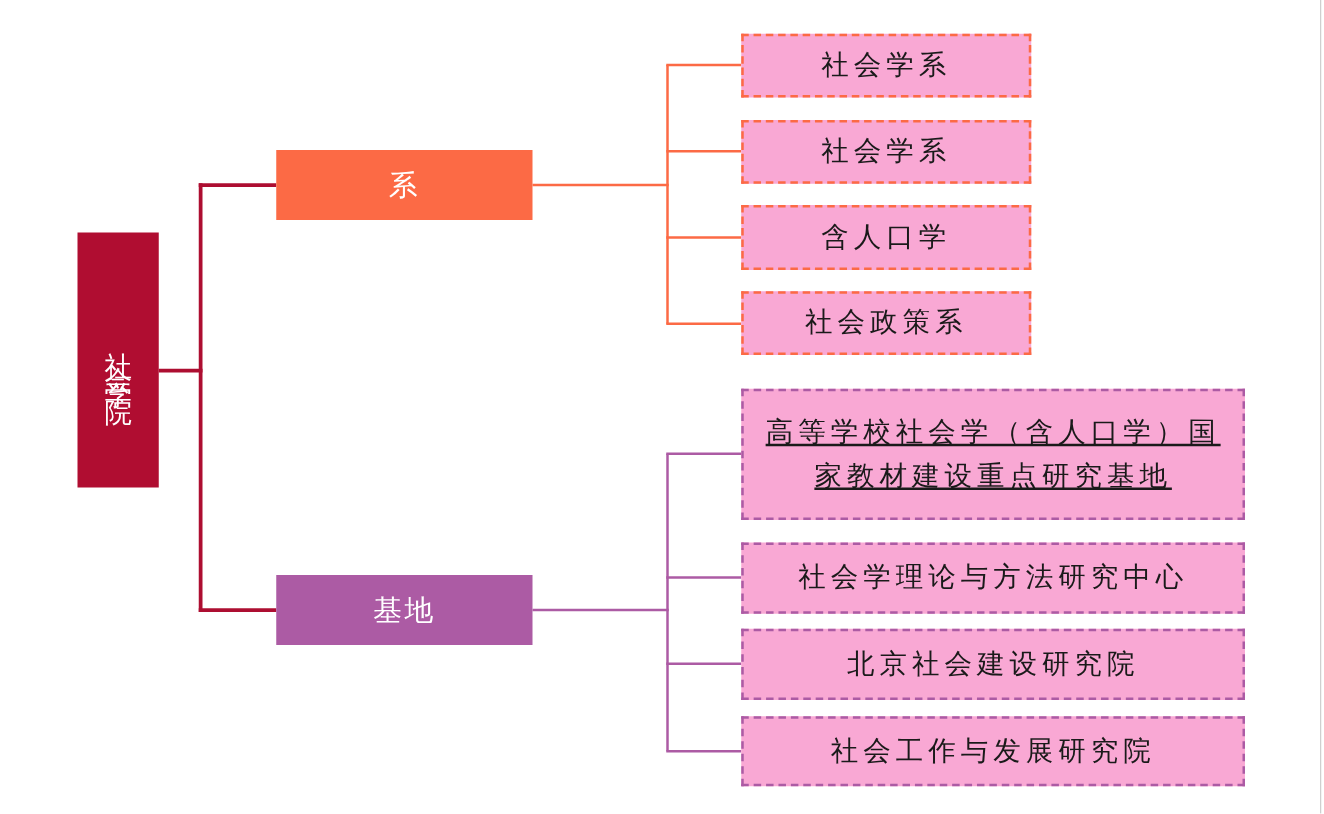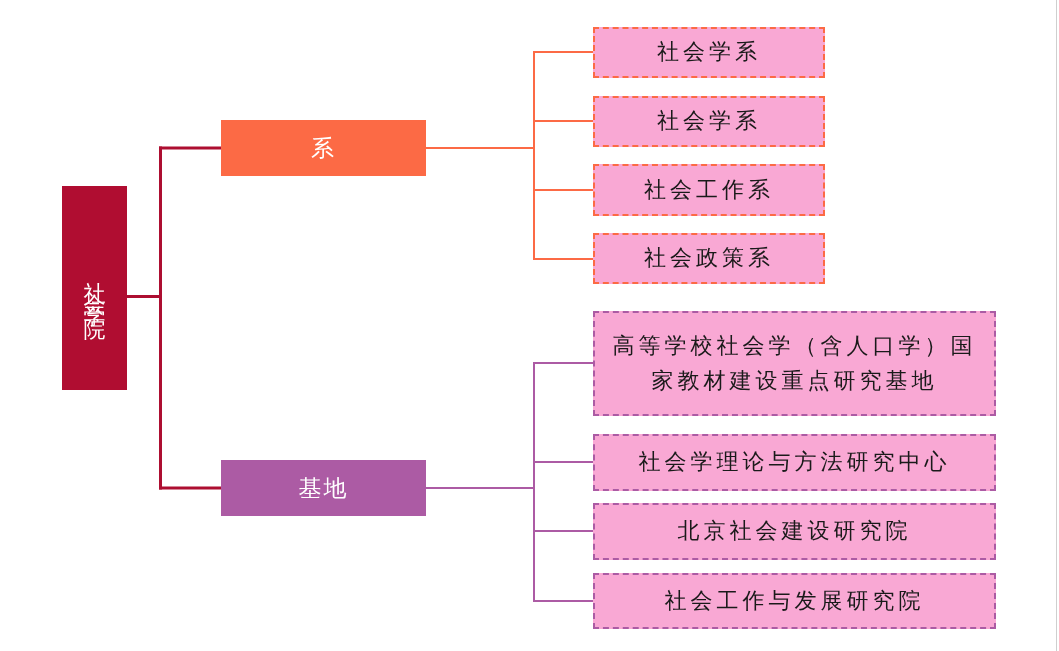--- a/index.html
+++ b/index.html
@@ -58,21 +58,21 @@
   .leaf.dept { width: 232px; }
   .leaf.dept.l1 { top: 27px;  height: 51px; }
   .leaf.dept.l2 { top: 96px;  height: 51px; }
   .leaf.dept.l3 { top: 164px; height: 52px; }
   .leaf.dept.l4 { top: 233px; height: 51px; }
   .leaf.base { width: 403px; }
   .leaf.base.l1 { top: 311px; height: 105px; }
   .leaf.base.l2 { top: 434px; height: 57px; }
   .leaf.base.l3 { top: 503px; height: 57px; }
   .leaf.base.l4 { top: 573px; height: 56px; }
-  .leaf .line { display: block; }
+  .leaf .line { display: block; text-decoration: underline; }
 </style>
 </head>
 <body>
 
 <div class="canvas">
 
   <svg class="wires" xmlns="http://www.w3.org/2000/svg">
     <g stroke-width="3" fill="none" stroke="#AD0E31">
       <line x1="127" y1="296.5" x2="162" y2="296.5"></line>
       <line x1="160.5" y1="146.5" x2="160.5" y2="489.5"></line>
@@ -109,21 +109,21 @@
     <span>基地</span>
   </div>
 
   <div class="leaf dept l1" style="border-color: rgb(252, 106, 69); color: rgb(26, 26, 26);">
     <span>社会学系</span>
   </div>
   <div class="leaf dept l2" style="border-color: rgb(252, 106, 69); color: rgb(26, 26, 26);">
     <span>社会学系</span>
   </div>
   <div class="leaf dept l3" style="border-color: rgb(252, 106, 69); color: rgb(26, 26, 26);">
-    <span>社会工作系</span>
+    <span>含人口学</span>
   </div>
   <div class="leaf dept l4" style="border-color: rgb(252, 106, 69); color: rgb(26, 26, 26);">
     <span>社会政策系</span>
   </div>
 
   <div class="leaf base l1" style="border-color: rgb(172, 91, 164); color: rgb(26, 26, 26);">
     <span>
       <span class="line">高等学校社会学（含人口学）国</span>
       <span class="line">家教材建设重点研究基地</span>
     </span>

